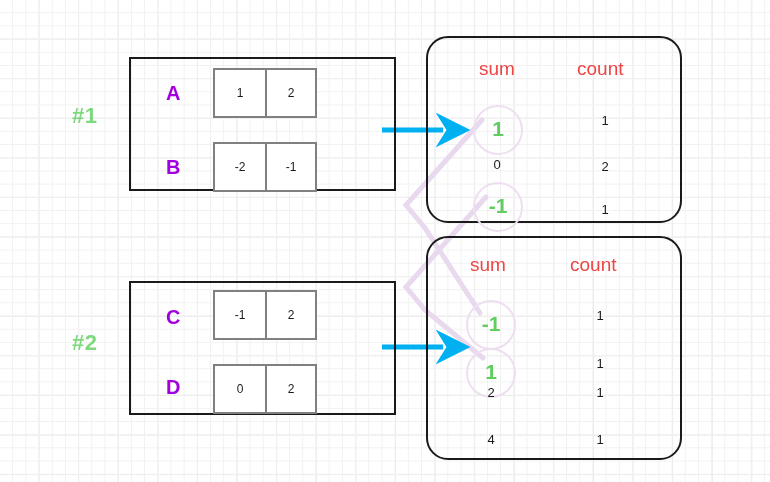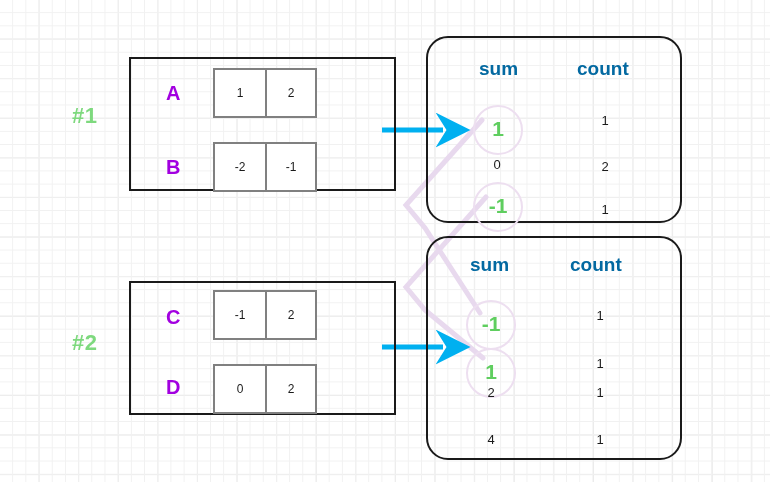--- a/index.html
+++ b/index.html
@@ -106,23 +106,23 @@
     border: 2px solid #1a1a1a;
     border-radius: 22px;
     background: transparent;
     box-sizing: border-box;
   }
   #result-box-1 { left: 426px; top: 36px;  width: 256px; height: 187px; }
   #result-box-2 { left: 426px; top: 236px; width: 256px; height: 224px; }
 
   .col-head {
     position: absolute;
-    color: #0369a1;
+    color: #ef4444;
     font-size: 19px;
-    font-weight: bold;
+    font-weight: normal;
   }
   .cell-val {
     position: absolute;
     font-size: 13px;
     color: #1a1a1a;
     text-align: center;
     transform: translateX(-50%);
   }
   .cell-val.hl {
     font-size: 21px;

